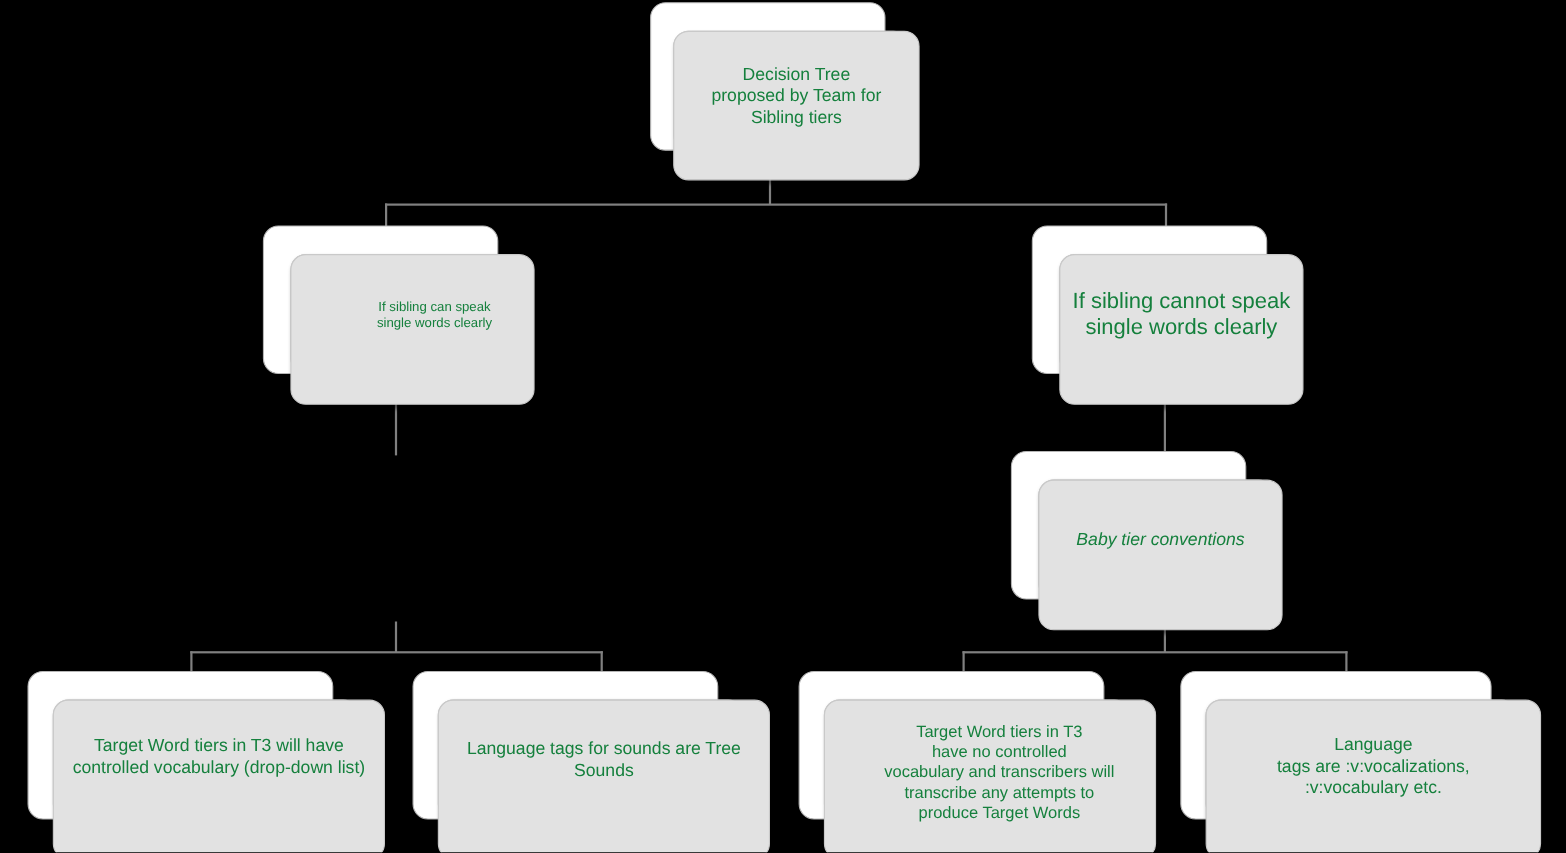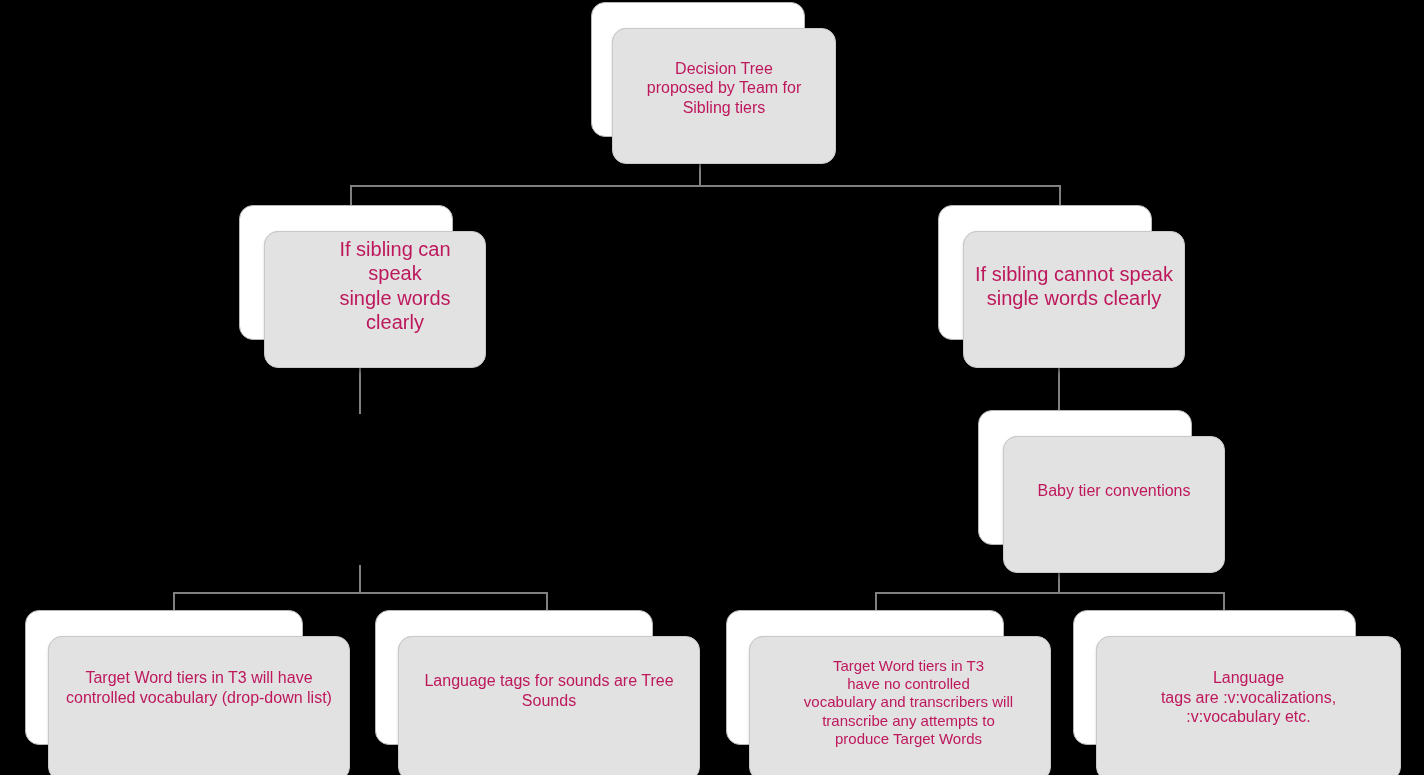--- a/index.html
+++ b/index.html
@@ -48,21 +48,21 @@
     border-color: #c9c9c9;
     box-shadow: 2px 3px 4px rgba(0,0,0,0.45);
   }
   .card-label {
     position: absolute;
     left: 0;
     right: 0;
     top: 50%;
     transform: translateY(-50%);
     text-align: center;
-    color: #be185d;
+    color: #15803d;
     line-height: 1.22;
     padding: 0 8px;
     box-sizing: border-box;
     white-space: pre-line;
   }
 </style>
 </head>
 <body>
 
 <div id="canvas">
@@ -92,36 +92,36 @@
       <div class="card-label" style="font-size:16px; top:44%;">Decision Tree
 proposed by Team for
 Sibling tiers</div>
     </div>
   </div>
 
   <div class="node" style="left:239px; top:205px; width:250px; height:165px;">
     <div class="card card-back" style="width:214px; height:135px;"></div>
     <div class="card card-mid" style="left:25px; top:26px; width:214px; height:109px;"></div>
     <div class="card card-front" style="left:25px; top:26px; width:222px; height:137px;">
-      <div class="card-label" style="font-size:20px; top:40%;margin-left:40px;">If sibling can speak
+      <div class="card-label" style="font-size:12px; top:40%;margin-left:40px;">If sibling can speak
 single words clearly</div>
     </div>
   </div>
 
   <div class="node" style="left:938px; top:205px; width:250px; height:165px;">
     <div class="card card-back" style="width:214px; height:135px;"></div>
     <div class="card card-mid" style="left:25px; top:26px; width:214px; height:109px;"></div>
     <div class="card card-front" style="left:25px; top:26px; width:222px; height:137px;">
       <div class="card-label" style="font-size:20px; top:40%;">If sibling cannot speak
 single words clearly</div>
     </div>
   </div>
 
 
-  <div class="node" style="left:978px; top:410px; width:250px; height:165px;">
+  <div class="node" style="left:919px; top:410px; width:250px; height:165px;font-style:italic;">
     <div class="card card-back" style="width:214px; height:135px;"></div>
     <div class="card card-mid" style="left:25px; top:26px; width:214px; height:109px;"></div>
     <div class="card card-front" style="left:25px; top:26px; width:222px; height:137px;">
       <div class="card-label" style="font-size:16px; top:40%;">Baby tier conventions</div>
     </div>
   </div>
 
   <div class="node" style="left:25px; top:610px; width:330px; height:170px;">
     <div class="card card-back" style="width:278px; height:135px;"></div>
     <div class="card card-mid" style="left:23px; top:26px; width:278px; height:109px;"></div>

